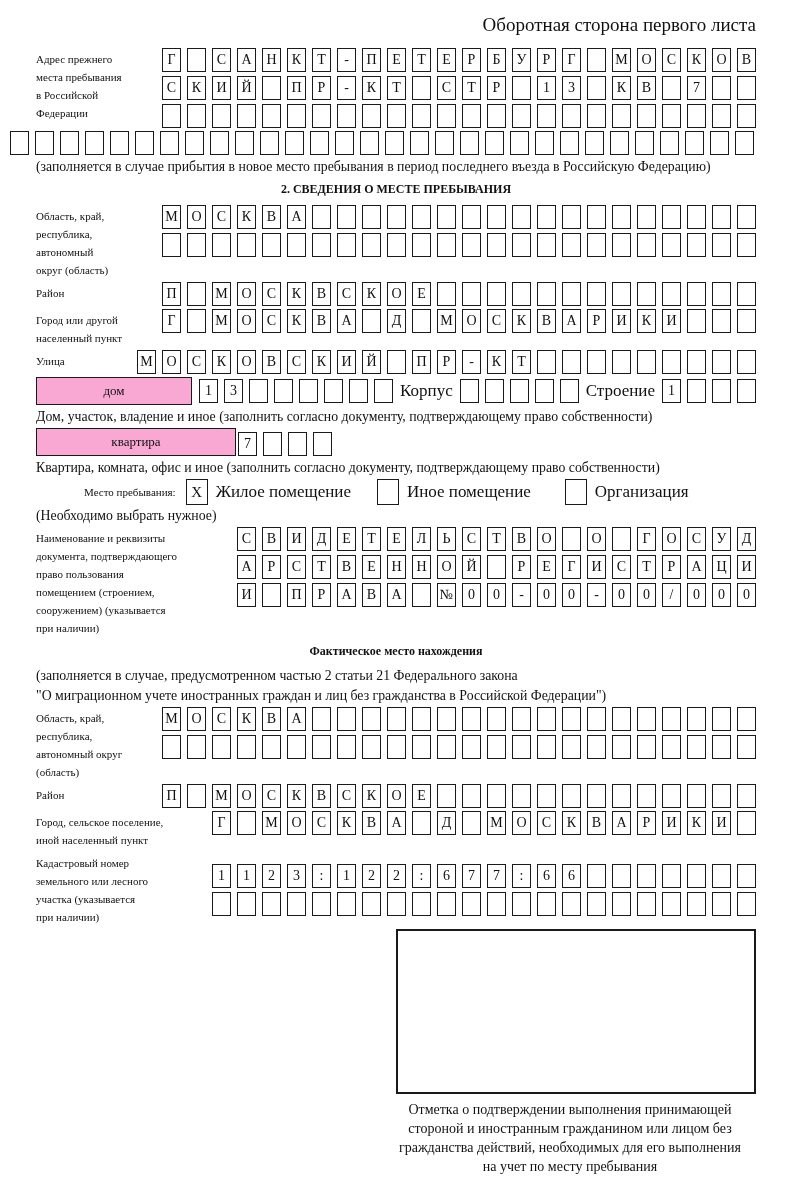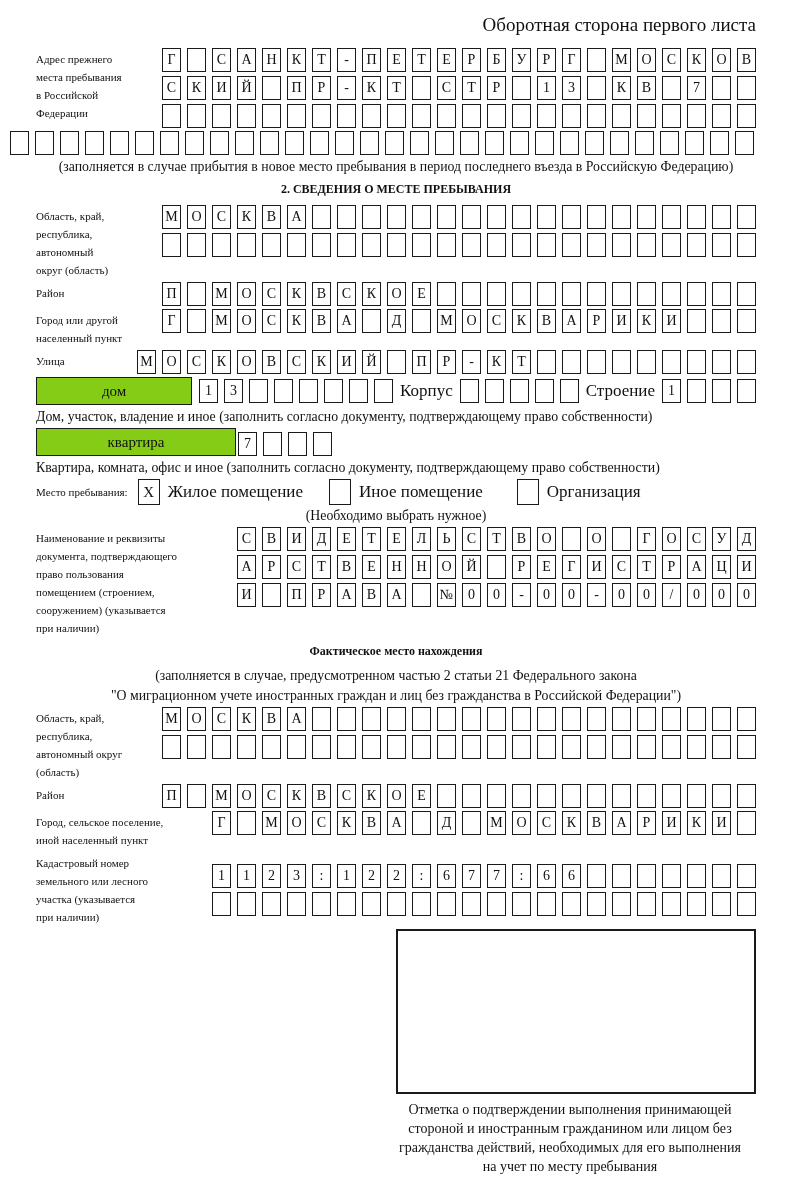--- a/index.html
+++ b/index.html
@@ -17,41 +17,41 @@
   .cellgroup{display:flex;flex-direction:column;gap:4px;}
   .cells{display:flex;gap:6px;}
   .cell{
     box-sizing:border-box;width:19px;height:24px;flex:0 0 19px;
     border:1.7px solid #1a1a1a;
     display:inline-flex;align-items:center;justify-content:center;
     font-size:14px;line-height:1;background:#fff;
   }
   .overflow-cells{margin-left:-26px;margin-bottom:3px;}
   .note{font-size:13.8px;line-height:17px;margin-bottom:3px;}
-  .note.center{text-align:center;}
+  .note.center{}
   .sec-title{text-align:center;font-weight:bold;font-size:12px;line-height:20px;margin:4px 0 6px;}
   .offset-top{margin-top:12px;}
 
   .dom-row{display:flex;align-items:center;gap:7px;margin:2px 0 3px;}
   .wide-box{
     box-sizing:border-box;height:28px;border:1.7px solid #1a1a1a;
-    display:flex;align-items:center;justify-content:center;font-size:15px;background:#84cc16;
+    display:flex;align-items:center;justify-content:center;font-size:13px;background:#f9a8d4;
   }
   .dom-box{flex:1;}
   .kv-row{display:flex;align-items:flex-end;gap:2px;margin:2px 0 3px;}
   .kv-box{width:200px;}
   .inline-label{font-size:17px;white-space:nowrap;font-family:Liberation Serif, serif;}
 
   .mesto-row{display:flex;align-items:center;margin:3px 0 2px;}
   .checkbox{
     box-sizing:border-box;width:22px;height:26px;border:1.7px solid #1a1a1a;
     display:inline-flex;align-items:center;justify-content:center;
     font-size:15px;background:#fff;
   }
-  .mesto-row .label{padding-top:0;}
+  .mesto-row .label{padding-top:0;margin-left:48px;}
   .mesto-row .checkbox{margin:0 8px 0 10px;}
   .mesto-row .gap-md{margin-left:26px;}
   .mesto-row .gap-lg{margin-left:34px;}
 
   .stamp-box{
     box-sizing:border-box;width:360px;height:165px;border:2px solid #1a1a1a;
     margin:2px 0 6px auto;background:#fff;
   }
   .stamp-caption{width:372px;margin-left:auto;text-align:center;font-size:14px;line-height:19px;font-family:Liberation Serif, serif;}
 </style>

